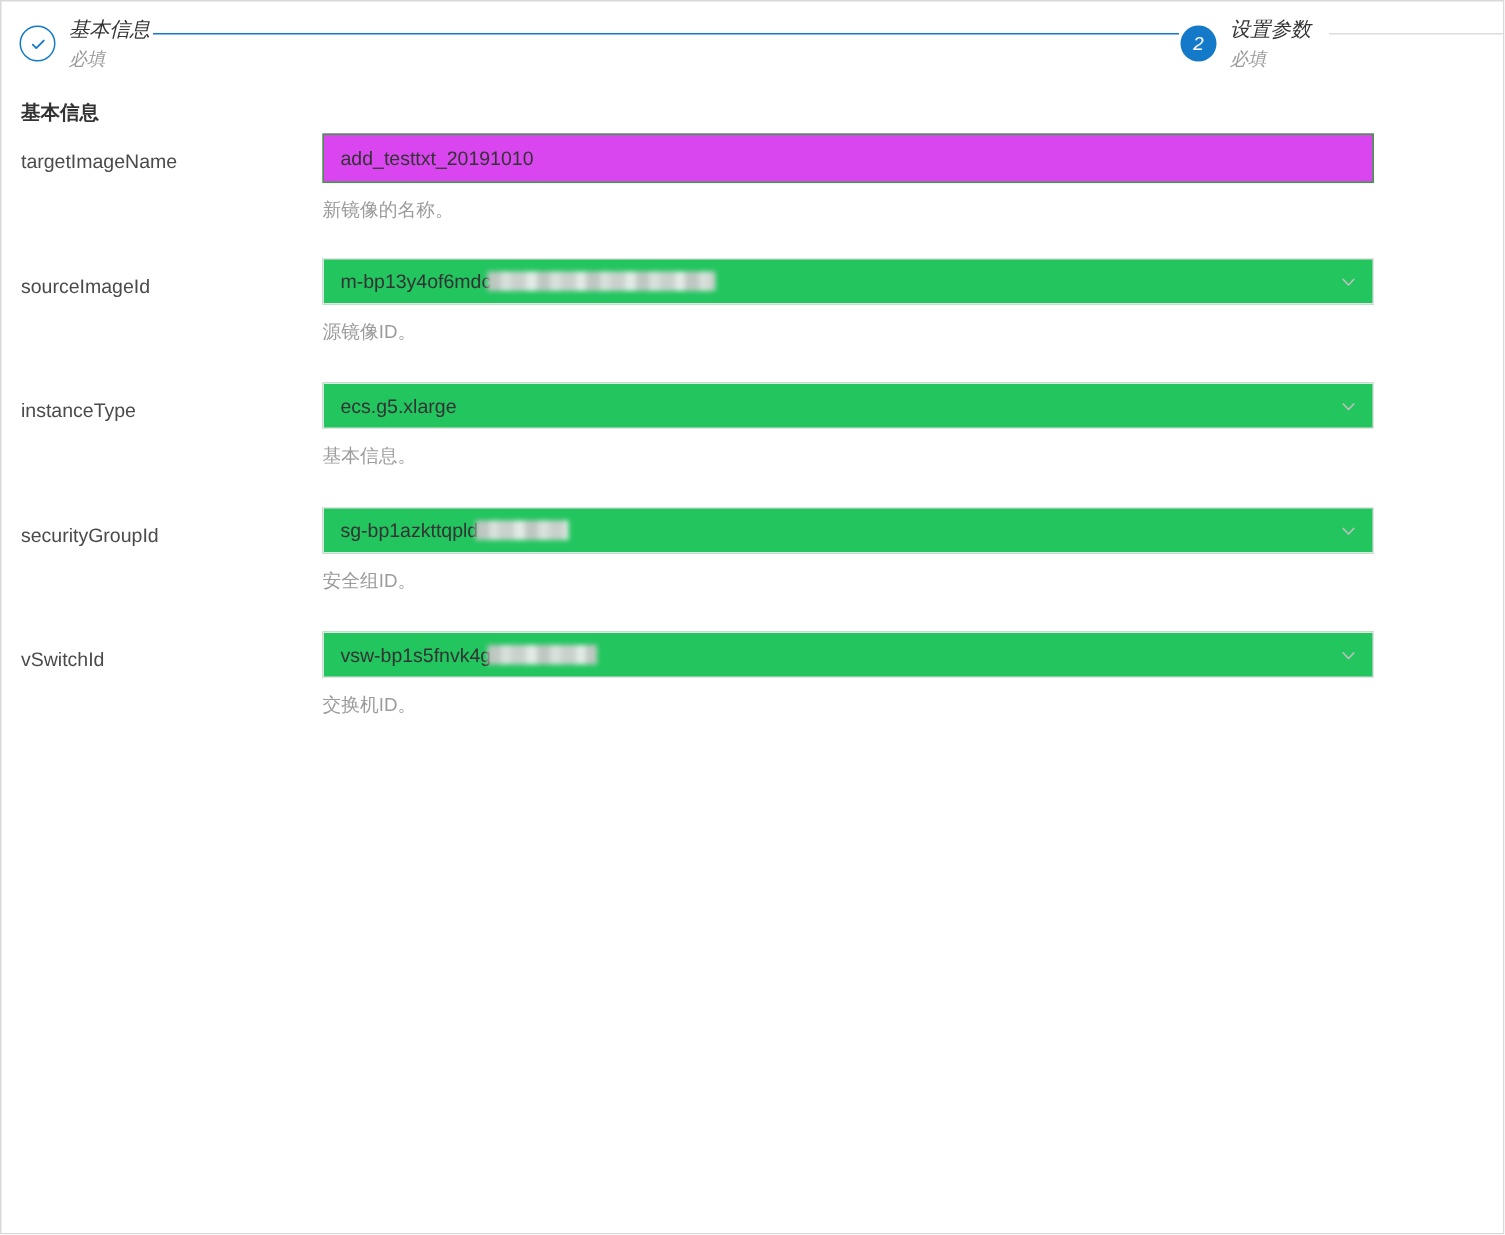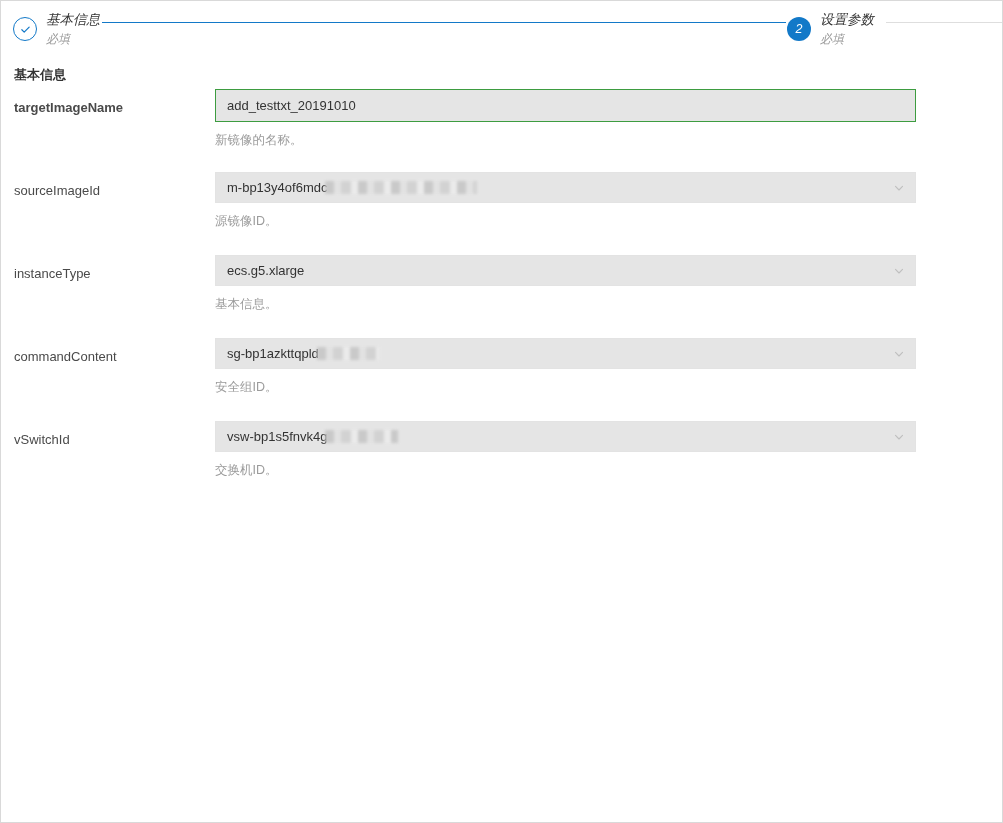--- a/index.html
+++ b/index.html
@@ -118,33 +118,33 @@
   }
   .field-control {
     position: absolute;
     left: 214px;
     width: 701px;
   }
   .ctrl-input {
     width: 701px;
     height: 33px;
     border: 1px solid #3d9c40;
-    background: #e5e5e5;
+    background: #d946ef;
     display: flex;
     align-items: center;
     padding: 0 11px;
     font-size: 13px;
     color: #333333;
   }
   .ctrl-select {
     position: relative;
     width: 701px;
     height: 31px;
     border: 1px solid #e3e3e3;
-    background: #e5e5e5;
+    background: #22c55e;
     display: flex;
     align-items: center;
     padding: 0 30px 0 11px;
     font-size: 13px;
     color: #333333;
   }
   .ctrl-select .value-wrap {
     position: relative;
     display: inline-block;
     white-space: nowrap;
@@ -250,21 +250,21 @@
         <div class="step-sub">必填</div>
       </div>
     </div>
   </div>
 
   <div class="section-title">基本信息</div>
 
   <div class="form">
 
     <div class="field-row" style="height:83px;">
-      <div class="field-label" style="top:11px;font-weight:bold;">targetImageName</div>
+      <div class="field-label" style="top:11px;">targetImageName</div>
       <div class="field-control" style="top:0;">
         <div class="ctrl-input">
           <span>add_testtxt_20191010</span>
         </div>
       </div>
       <div class="help-text" style="top:43px;">新镜像的名称。</div>
     </div>
 
     <div class="field-row" style="height:83px;">
       <div class="field-label" style="top:11px;">sourceImageId</div>
@@ -290,21 +290,21 @@
           </span>
           <svg class="chevron" viewBox="0 0 12 12">
             <path d="M2.5 4.3 L6 8 L9.5 4.3" fill="none" stroke="#bfbfbf" stroke-width="1.1" stroke-linecap="round" stroke-linejoin="round"></path>
           </svg>
         </div>
       </div>
       <div class="help-text" style="top:41px;">基本信息。</div>
     </div>
 
     <div class="field-row" style="height:83px;">
-      <div class="field-label" style="top:11px;">commandContent</div>
+      <div class="field-label" style="top:11px;">securityGroupId</div>
       <div class="field-control" style="top:0;">
         <div class="ctrl-select">
           <span class="value-wrap">
             <span>sg-bp1azkttqpld</span><span class="mask" style="width:62px;"></span>
           </span>
           <svg class="chevron" viewBox="0 0 12 12">
             <path d="M2.5 4.3 L6 8 L9.5 4.3" fill="none" stroke="#bfbfbf" stroke-width="1.1" stroke-linecap="round" stroke-linejoin="round"></path>
           </svg>
         </div>
       </div>

